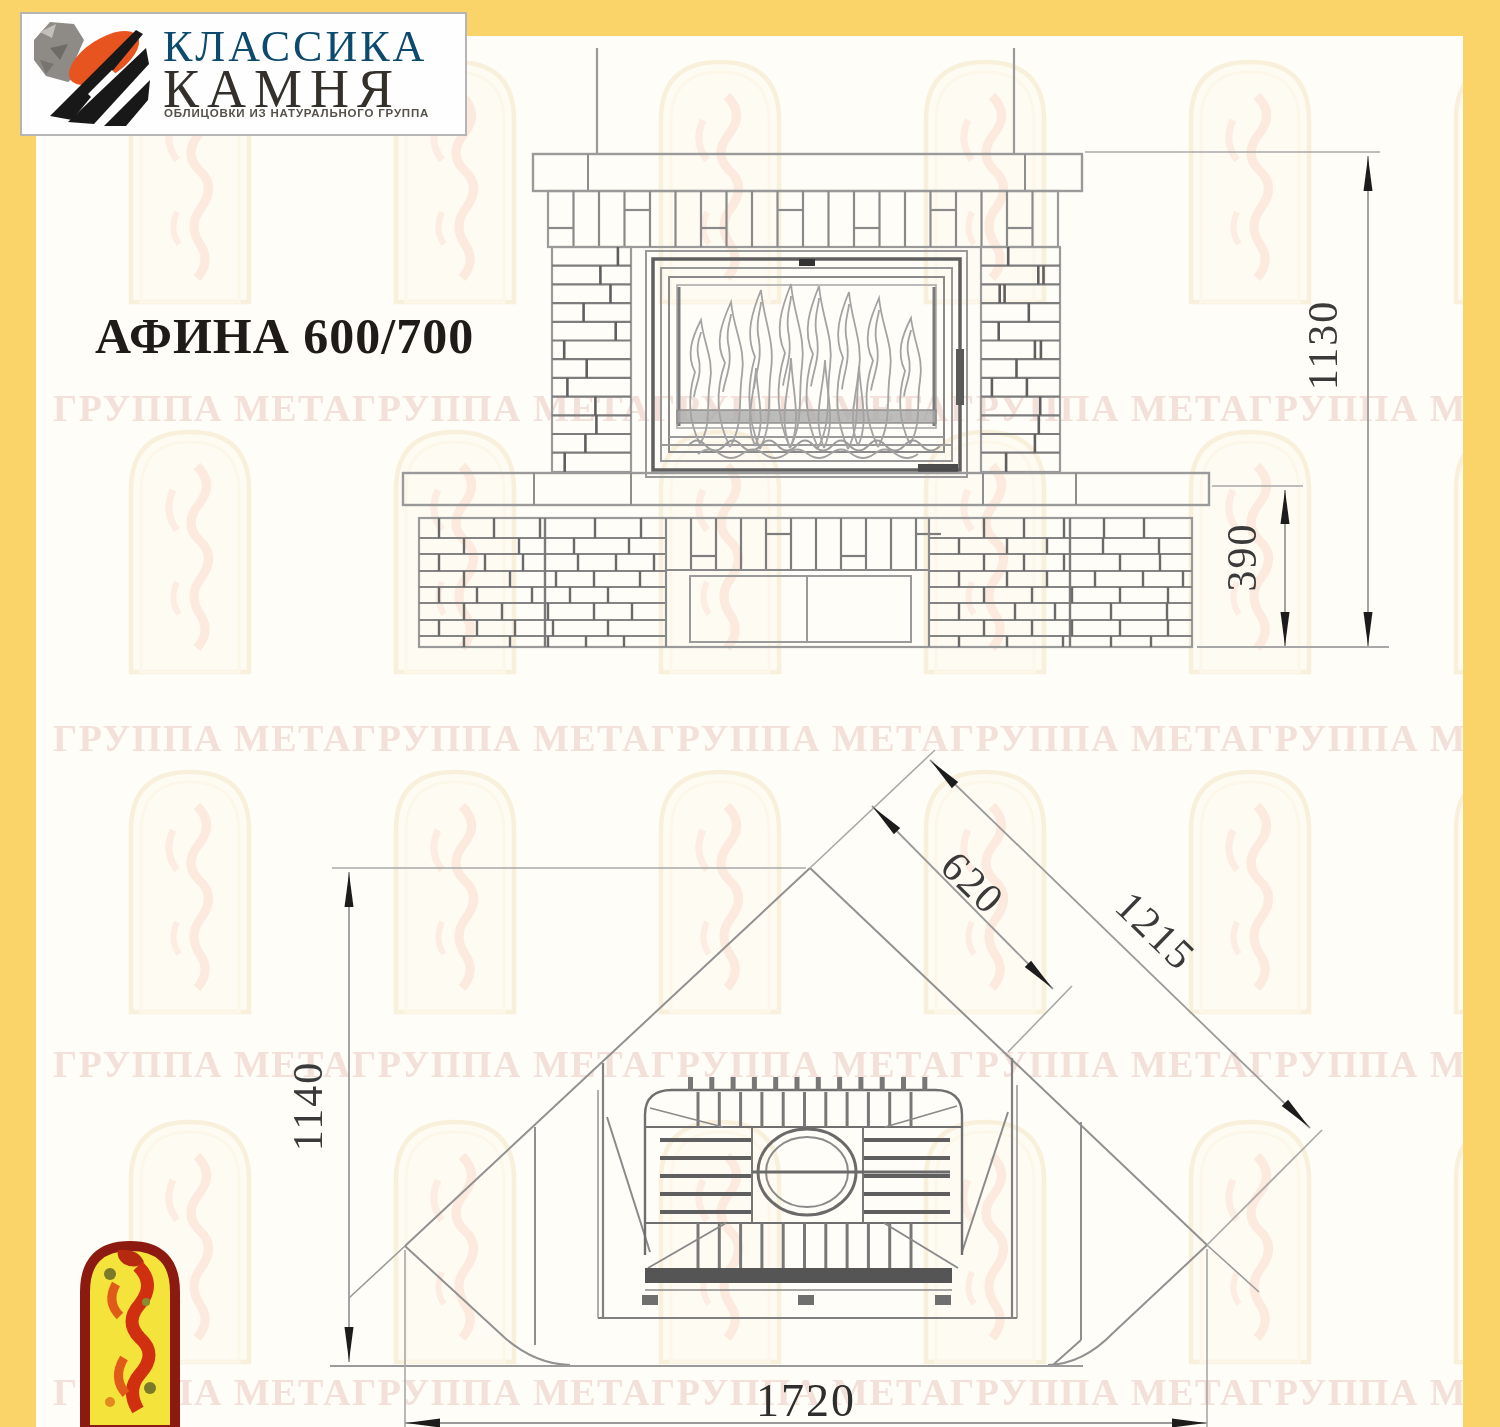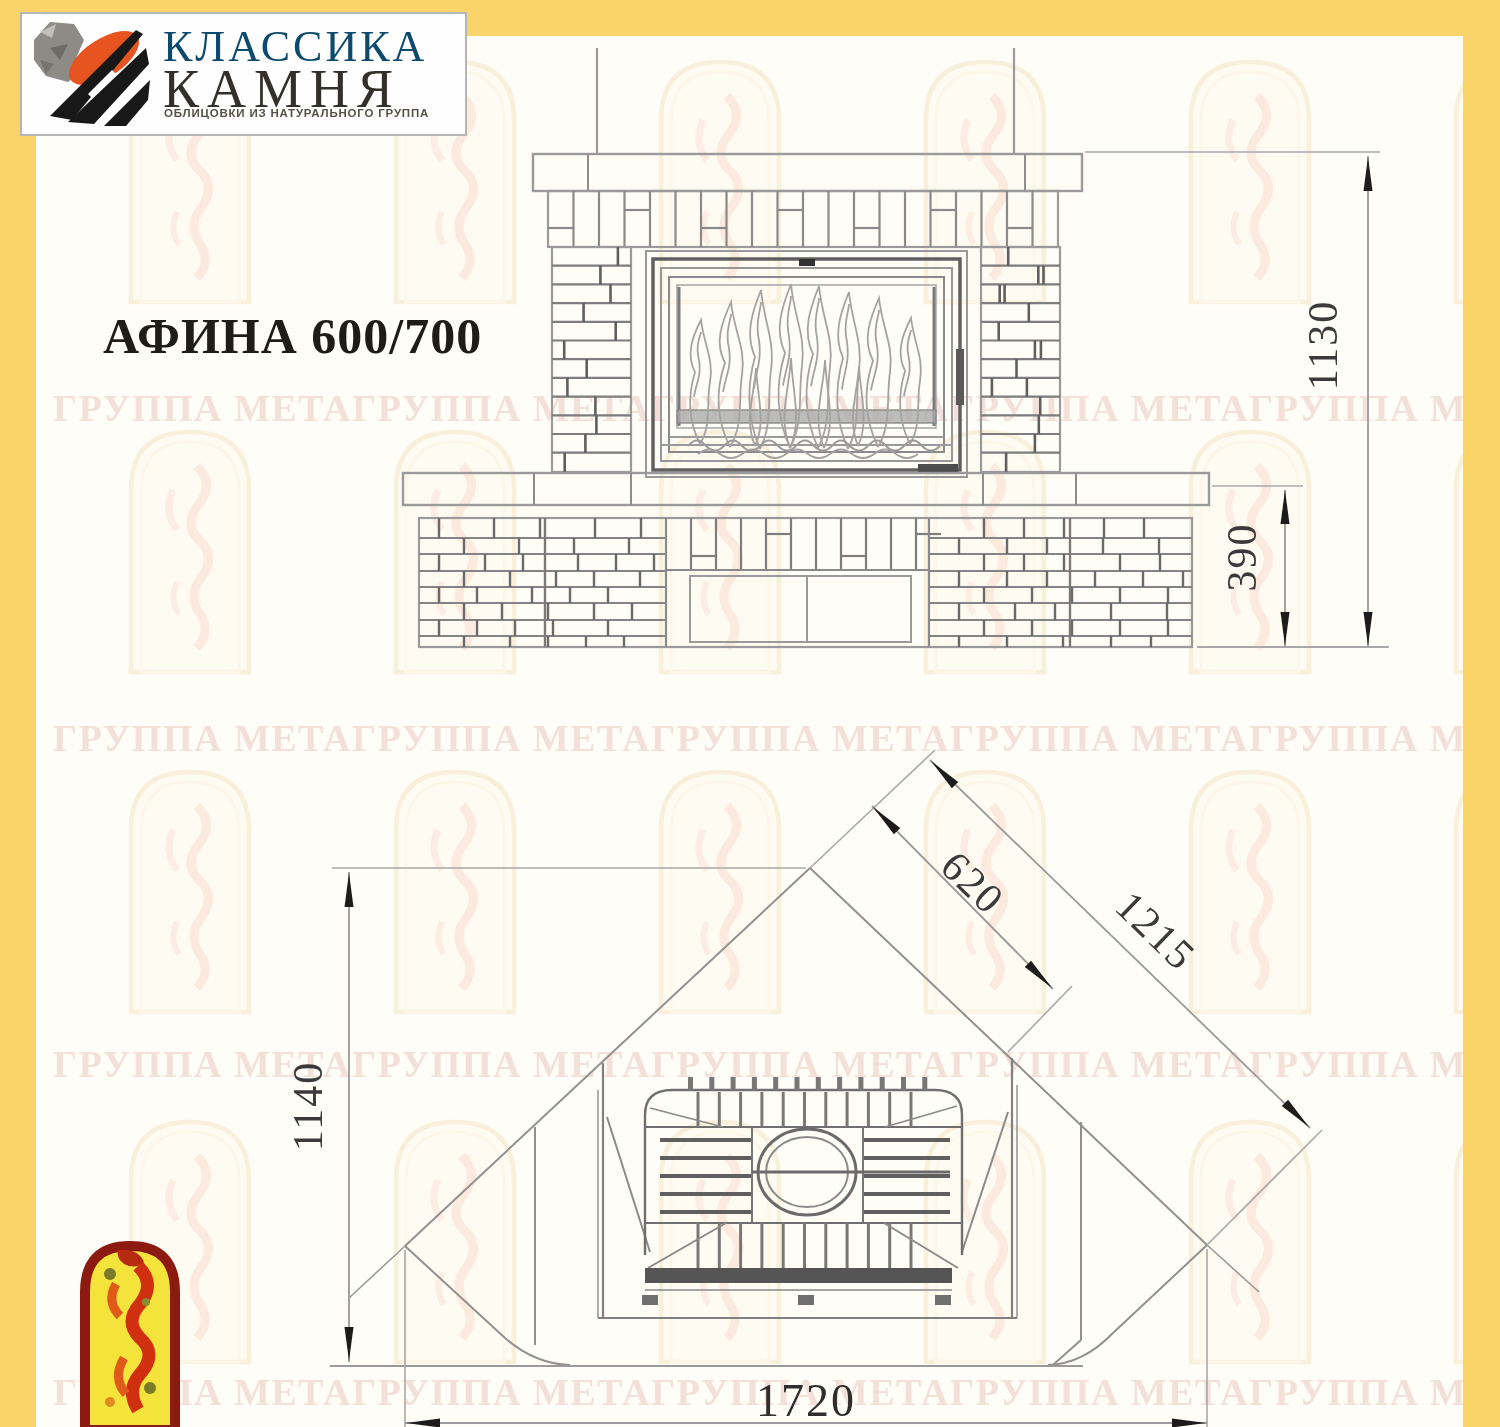--- a/index.html
+++ b/index.html
@@ -467,21 +467,21 @@
 <path d="M 76 110 L 122 64 L 120 84 L 98 110 Z" fill="#181818"></path>
 <path d="M 60 78 L 84 54 L 88 58 L 64 82 Z" fill="#fdfdfd"></path>
 </svg>
 
 <div style="position:absolute;left:163px;top:26px;width:310px;font-family:'Liberation Serif',serif;font-size:44px;line-height:42px;letter-spacing:3px;color:#0c4a6e;">КЛАССИКА</div>
 
 <div style="position:absolute;left:163px;top:69px;width:310px;font-family:'Liberation Serif',serif;font-size:54px;line-height:40px;letter-spacing:8px;color:#332f2a;">КАМНЯ</div>
 
 <div style="position:absolute;left:164px;top:107px;width:310px;font-family:'Liberation Sans',sans-serif;font-size:11.5px;letter-spacing:0.8px;color:#55504a;font-weight:bold;white-space:nowrap;">ОБЛИЦОВКИ ИЗ НАТУРАЛЬНОГО ГРУППА</div>
 
-<div style="position:absolute;left:95px;top:307px;font-family:'Liberation Serif',serif;font-weight:bold;font-size:50px;color:#1f1b19;letter-spacing:1px;filter:blur(0.4px);margin-left:8px;">АФИНА 600/700</div>
+<div style="position:absolute;left:95px;top:307px;font-family:'Liberation Serif',serif;font-weight:bold;font-size:50px;color:#1f1b19;letter-spacing:1px;filter:blur(0.4px);">АФИНА 600/700</div>
 
 <svg width="100" height="190" viewBox="0 0 100 190" style="position:absolute;left:80px;top:1240px;filter:blur(0.4px)">
 <path d="M 5 190 L 5 52 Q 5 6 50 6 Q 95 6 95 52 L 95 190 Z" fill="#f4e33a" stroke="#8c1a10" stroke-width="10"></path>
 <path d="M 38 10 Q 58 8 64 22 Q 56 30 44 24 Q 36 18 38 10 Z" fill="#b62a10"></path>
 <path d="M 58 26 Q 76 44 60 64 Q 44 82 60 98 Q 78 114 60 134 Q 46 150 58 170" fill="none" stroke="#d03010" stroke-width="13"></path>
 <path d="M 36 44 Q 26 62 40 76" fill="none" stroke="#e05a1a" stroke-width="9"></path>
 <path d="M 44 118 Q 32 138 46 154" fill="none" stroke="#e05a1a" stroke-width="9"></path>
 <circle cx="30" cy="34" r="6" fill="#7a7a28"></circle>
 <circle cx="70" cy="148" r="6" fill="#7a7a28"></circle>
 <circle cx="30" cy="162" r="5" fill="#e08a20"></circle>

